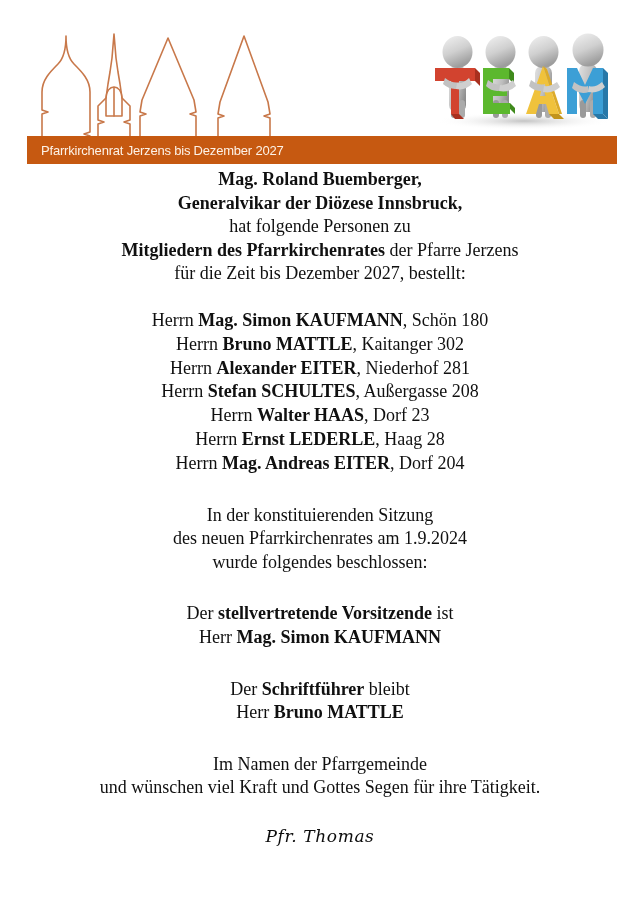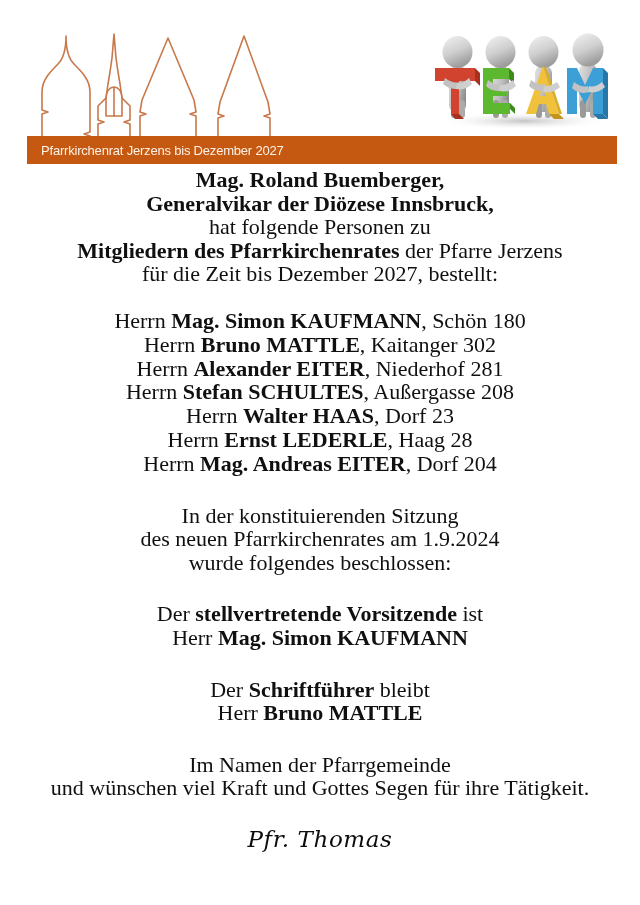--- a/index.html
+++ b/index.html
@@ -63,38 +63,38 @@
 
   
   .doc-body {
     position: absolute;
     left: 0;
     top: 168px;
     width: 640px;
     text-align: center;
   }
   .para {
-    font-size: 22px;
+    font-size: 18px;
     line-height: 23.6px;
   }
   .para .ln {
     display: block;
     white-space: nowrap;
   }
   b, .bold { font-weight: bold; }
   .spacer-md { height: 23px; }
   .spacer-lg { height: 28px; }
 
   .names .ln { line-height: 23.8px; }
 
   .signature {
     margin-top: 26px;
     font-family: "DejaVu Serif", "Liberation Serif", serif;
     font-style: italic;
-    font-size: 23px;
+    font-size: 17px;
     letter-spacing: 0.6px;
     color: #0c0c0c;
   }
 </style>
 </head>
 <body>
 
 <div class="letterhead">
 
   <svg class="church-logo" viewBox="0 0 270 108" aria-hidden="true">

